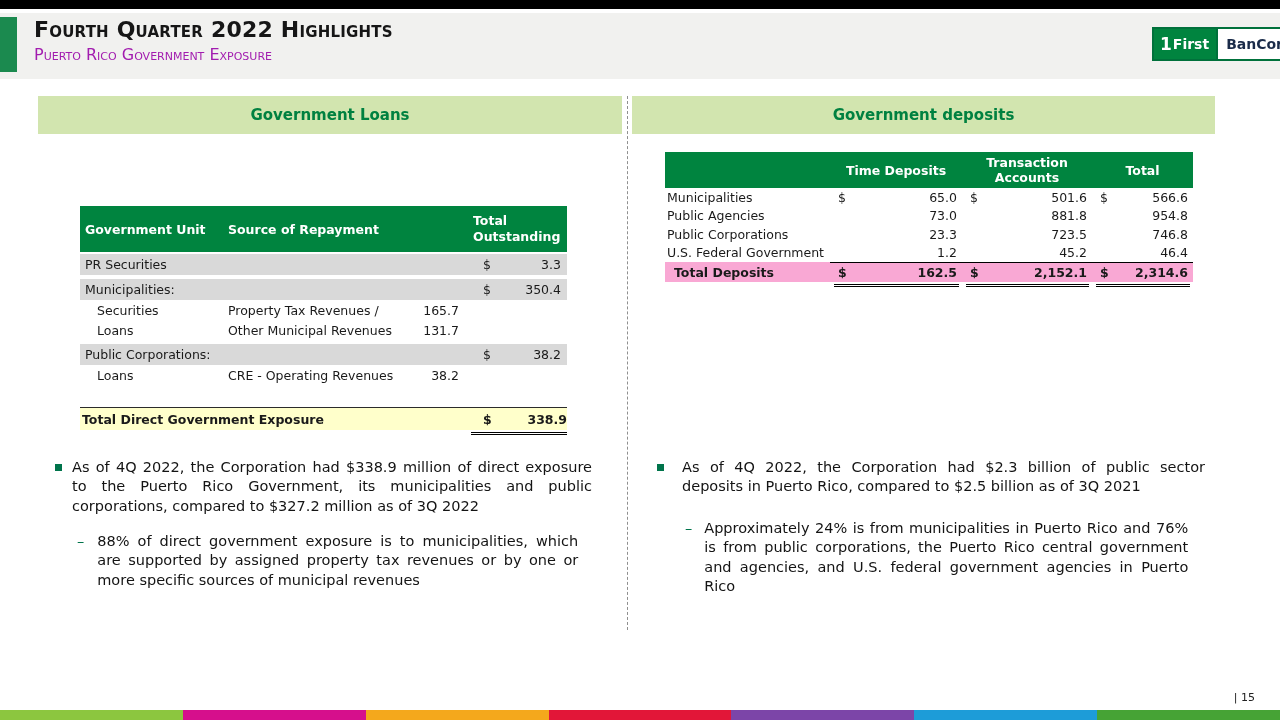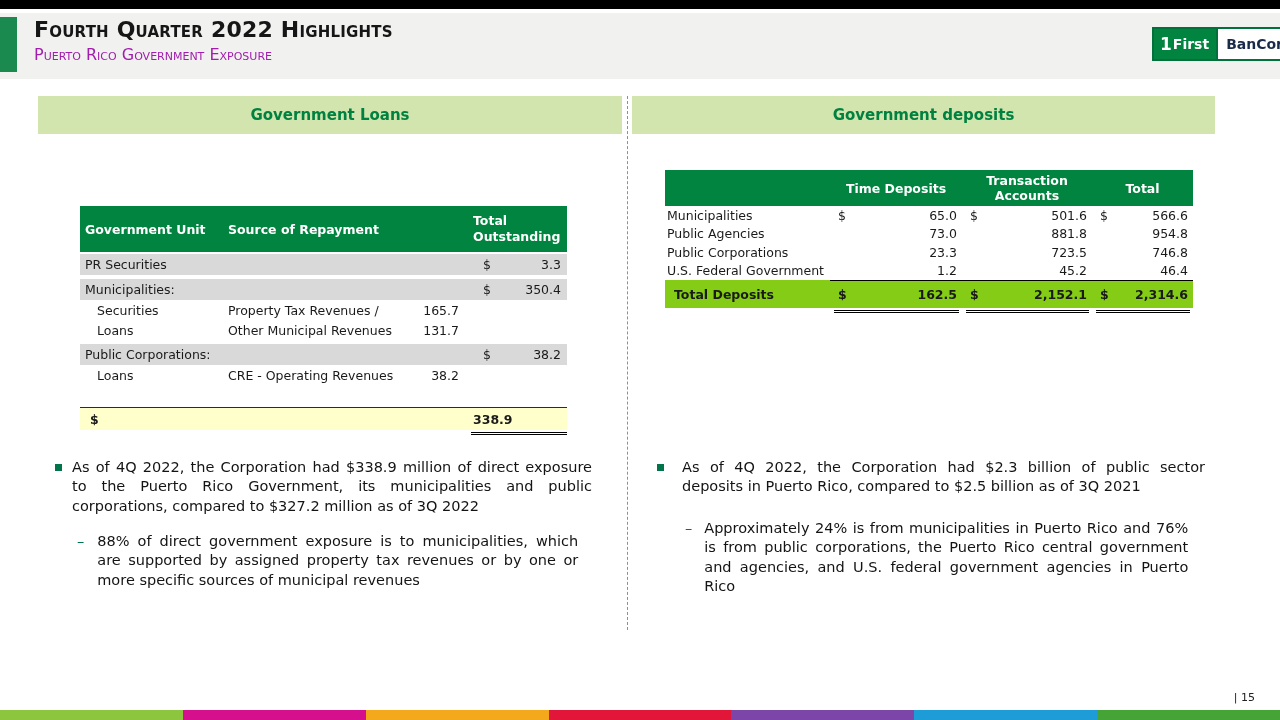--- a/index.html
+++ b/index.html
@@ -39,27 +39,27 @@
   .lrow .c4 { padding-left:10px; }
   .lrow .c5 { text-align:right; padding-right:6px; }
   .m4 { margin-bottom:4px; }
   .ltotal { display:grid; grid-template-columns:393px 28px 66px; margin-top:22px; height:23px; align-items:center; background:#FFFFCB; border-top:1px solid #2b2b2b; font-weight:700; }
   .ltotal .c1 { padding-left:2px; }
   .ltotal .c4 { padding-left:10px; }
   .ltotal .c5 { text-align:right; padding-right:0; }
   .l-underline { margin-left:391px; width:96px; height:3px; margin-top:2px; border-top:1px solid #000; border-bottom:1px solid #000; }
 
   
-  .rtable { position:absolute; left:665px; top:170px; width:528px; font-size:12.5px; color:#1A1A1A; }
+  .rtable { position:absolute; left:665px; top:152px; width:528px; font-size:12.5px; color:#1A1A1A; }
   .rhead { display:grid; grid-template-columns:165px 132px 130px 101px; background:#00843F; color:#fff; font-weight:700; height:36px; align-items:center; text-align:center; line-height:1.2; }
   .rhead .hw { padding:0 14px; }
   .rrow { display:grid; grid-template-columns:165px 132px 130px 101px; height:18.5px; align-items:center; }
   .rrow .lbl { padding-left:2px; }
   .money { display:flex; justify-content:space-between; align-items:center; padding-left:8px; padding-right:5px; height:100%; }
-  .rtotal { background:#84cc16; font-weight:700; height:28px; }
+  .rtotal { background:#f9a8d4; font-weight:700; height:20px; }
   .rtotal .lbl { padding-left:9px; }
   .rtotal .money { border-top:1px solid #000; }
   .r-underlines { display:grid; grid-template-columns:165px 132px 130px 101px; margin-top:2px; }
   .dbl { height:3px; border-top:1px solid #000; border-bottom:1px solid #000; margin:0 3px 0 4px; }
 
   
   .bullet { position:absolute; display:flex; font-size:14.5px; line-height:1.33; color:#141414; text-align:justify; }
   .sq-icon { width:7px; height:7px; background:#00744B; margin-top:6px; flex:none; }
   .dash { color:#00744B; flex:none; font-weight:400; }
   .bullet-left { left:55px; top:458px; width:537px; }
@@ -140,20 +140,21 @@
       <div class="c5">38.2</div>
     </div>
     <div class="lrow subrow">
       <div class="c1">Loans</div>
       <div class="c2">CRE - Operating Revenues</div>
       <div class="c3">38.2</div>
       <div class="c4"></div>
       <div class="c5"></div>
     </div>
     <div class="ltotal">
+      <div class="c1">Total Direct Government Exposure</div>
       <div class="c4">$</div>
       <div class="c5">338.9</div>
     </div>
     <div class="l-underline"></div>
   </div>
 
   <div class="rtable">
     <div class="rhead">
       <div></div>
       <div>Time Deposits</div>

